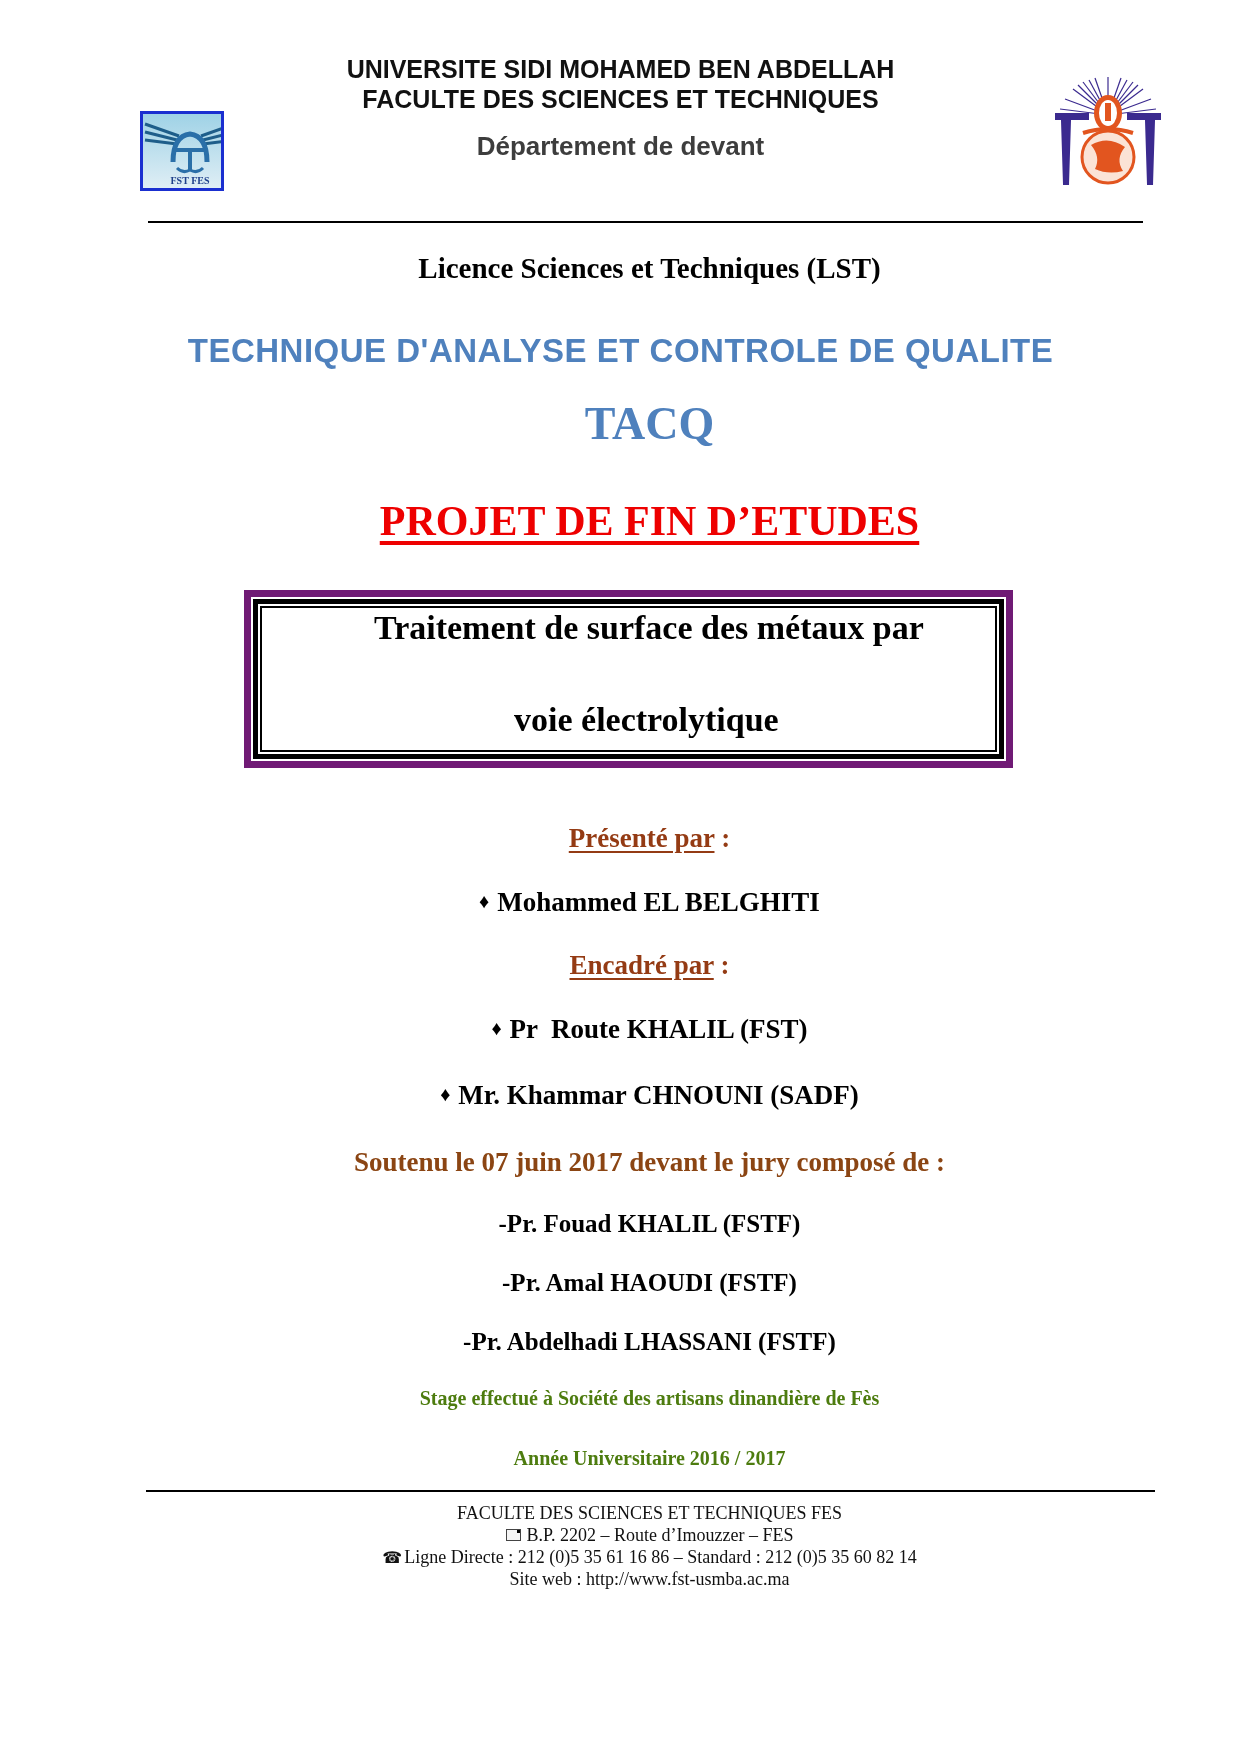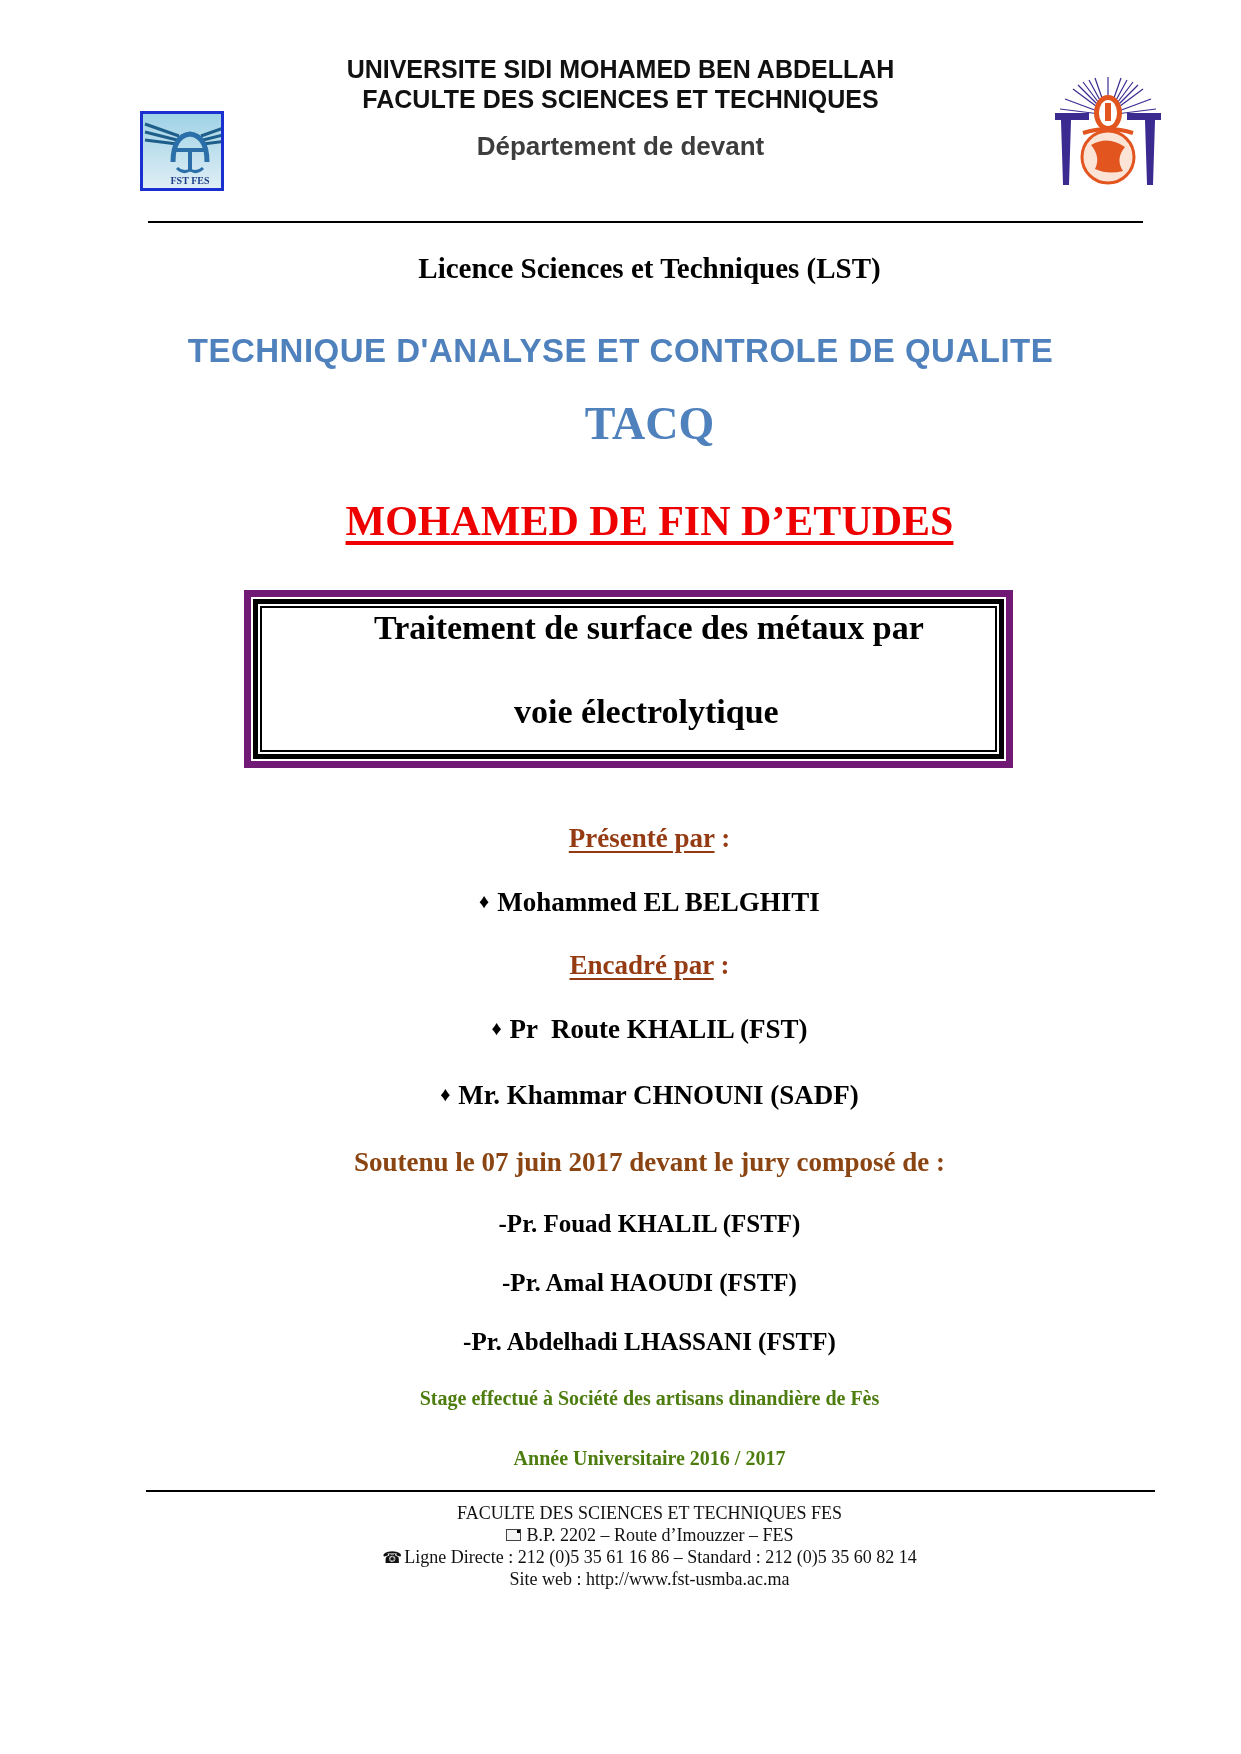--- a/index.html
+++ b/index.html
@@ -128,27 +128,27 @@
     <path d="M30 58 Q55 50 80 58" fill="none" stroke="#e2551f" stroke-width="4"></path>
   </svg>
 </div>
 
 <div class="rule-top"></div>
 
 <div class="abs center serif lst" style="top:252px;">Licence Sciences et Techniques (LST)</div>
 <div class="abs center sans tacq-long" style="top:332px;">TECHNIQUE D'ANALYSE ET CONTROLE DE QUALITE</div>
 <div class="abs center serif tacq" style="top:397px;">TACQ</div>
 
-<div class="abs center serif pfe" style="top:497px;"><span>MOHAMED DE FIN D’ETUDES</span></div>
+<div class="abs center serif pfe" style="top:497px;"><span>PROJET DE FIN D’ETUDES</span></div>
 
 <div class="title-box">
   <div class="b2"></div>
   <div class="b3"></div>
   <div class="box-line serif" style="left:94px; top:12px;">Traitement de surface des métaux par</div>
-  <div class="box-line serif" style="left:234px; top:96px;">voie électrolytique</div>
+  <div class="box-line serif" style="left:234px; top:104px;">voie électrolytique</div>
 </div>
 
 <div class="abs center serif label-rust" style="top:823px;"><span class="u">Présenté par</span><span> :</span></div>
 <div class="abs center serif person" style="top:887px;"><span class="bullet">♦</span><span>Mohammed EL BELGHITI</span></div>
 
 <div class="abs center serif label-rust" style="top:950px;"><span class="u">Encadré par</span><span> :</span></div>
 <div class="abs center serif person" style="top:1014px;"><span class="bullet">♦</span><span style="white-space:pre;">Pr  Route KHALIL (FST)</span></div>
 <div class="abs center serif person" style="top:1080px;"><span class="bullet">♦</span><span>Mr. Khammar CHNOUNI (SADF)</span></div>
 
 <div class="abs center serif soutenu" style="top:1147px;">Soutenu le 07 juin 2017 devant le jury composé de :</div>

